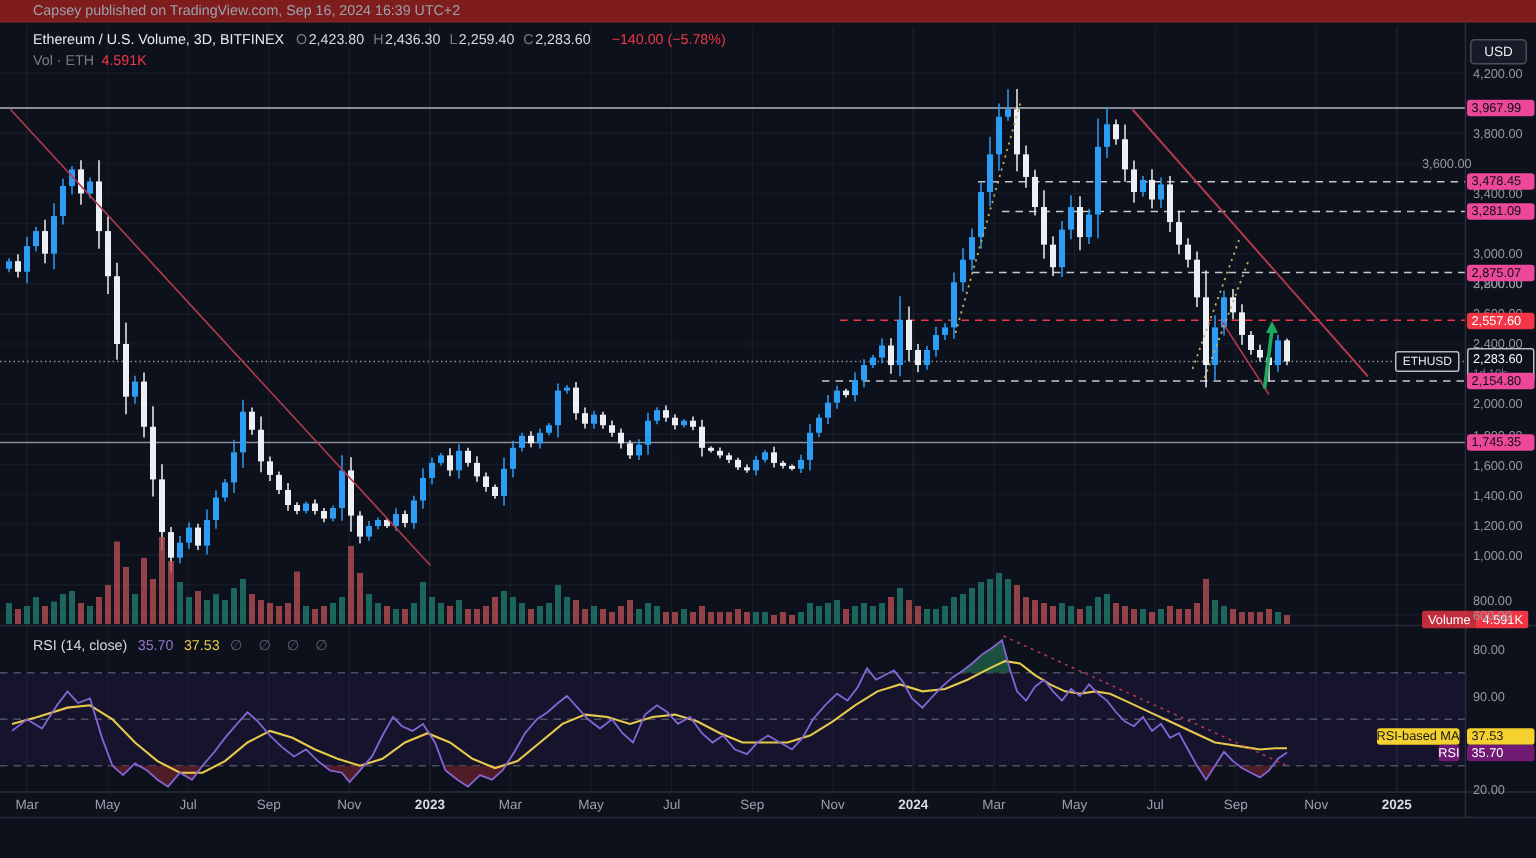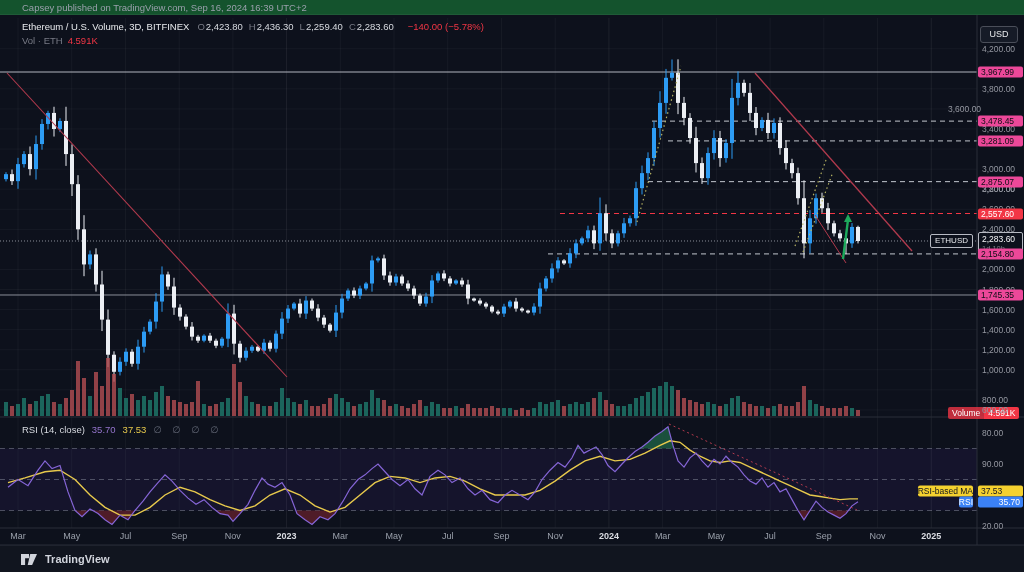--- a/index.html
+++ b/index.html
@@ -1,18 +1,18 @@
 <!DOCTYPE html>
 <html><head>
 <meta charset="utf-8">
 <style>
   html,body{margin:0;padding:0;background:#0d111c;}
   *{box-sizing:border-box;font-family:"Liberation Sans",sans-serif;}
   #screen{position:relative;width:1024px;height:572px;background:#0d111c;overflow:hidden;}
-  #attribution-bar{position:absolute;left:0;top:0;width:1024px;height:15px;background:#14532d;
+  #attribution-bar{position:absolute;left:0;top:0;width:1024px;height:15px;background:#7f1d1d;
     border-bottom:1px solid rgba(255,255,255,0.05);color:#9aa0ac;font-size:9.5px;line-height:15px;padding-left:22px;}
   #chart-svg{position:absolute;left:0;top:0;pointer-events:none;}
   #legend{position:absolute;left:22px;top:21px;font-size:9.5px;color:#d7dae0;display:flex;gap:8px;align-items:baseline;}
   #legend .sym{color:#e8eaed;}
   #legend .k{color:#787b86;margin-right:1px;}
   #legend .chg{color:#f23645;}
   #legend-row2{position:absolute;left:22px;top:35px;font-size:9.5px;color:#787b86;}
   #legend-row2 .vol-val{color:#f23645;margin-left:5px;}
   #usd-button{position:absolute;left:980px;top:26px;width:38px;height:17px;border:1px solid #4a4e59;border-radius:3px;
     color:#e8eaed;font-size:9px;text-align:center;line-height:15px;background:#161b27;}
@@ -30,21 +30,21 @@
   #volume-badge{position:absolute;left:948px;top:407px;display:flex;font-size:8.5px;line-height:12px;border-radius:2px;overflow:hidden;}
   #volume-badge .lab{background:rgba(242,54,69,0.78);color:#fff;padding:0 4px;}
   #volume-badge .val{background:#f23645;color:#fff;padding:0 4px;}
   #rsi-legend{position:absolute;left:22px;top:424px;font-size:9.5px;color:#d7dae0;display:flex;gap:7px;align-items:flex-end;}
   #rsi-legend .rsi-v{color:#9575cd;}
   #rsi-legend .ma-v{color:#e7c94c;}
   #rsi-legend .empties{color:#5d6270;letter-spacing:4px;}
   .pill-label{position:absolute;right:51px;transform:translateY(-50%);font-size:8.5px;line-height:11px;padding:0 0;border-radius:2px;white-space:nowrap;}
   .pill-value{position:absolute;left:978px;width:45px;transform:translateY(-50%);font-size:8.5px;line-height:11px;padding:0 3px;border-radius:2px;}
   .yellow-pill{background:#f5d12f;color:#14171f;}
-  .purple-pill{background:#3b82f6;color:#fff;text-align:right;}
+  .purple-pill{background:#701a75;color:#fff;}
   #time-axis{position:absolute;left:0;top:528px;width:977px;height:17px;}
   .time-label{position:absolute;top:3px;transform:translateX(-50%);font-size:9px;color:#9aa0ab;}
   .time-label.bold{color:#dadce2;font-weight:700;}
   #footer-bar{position:absolute;left:0;top:545px;width:1024px;height:27px;background:#11151f;border-top:1px solid #1f232e;
     display:flex;align-items:center;padding-left:20px;gap:7px;}
   #footer-brand{color:#d1d4dc;font-size:11px;font-weight:700;}
   #price-axis-hit{position:absolute;left:977px;top:15px;width:47px;height:530px;}
   #main-chart-hit{position:absolute;left:0;top:15px;width:977px;height:513px;}
 </style>
 </head>
@@ -609,27 +609,20 @@
       <div class="time-label" style="left: 555.2px;">Nov</div>
       <div class="time-label bold" style="left: 608.92px;">2024</div>
       <div class="time-label" style="left: 662.64px;">Mar</div>
       <div class="time-label" style="left: 716.36px;">May</div>
       <div class="time-label" style="left: 770.08px;">Jul</div>
       <div class="time-label" style="left: 823.8px;">Sep</div>
       <div class="time-label" style="left: 877.52px;">Nov</div>
       <div class="time-label bold" style="left: 931.24px;">2025</div>
     </div>
 
-  <div id="footer-bar">
-    <svg width="18" height="13" viewBox="0 0 18 13">
-      <path d="M1 1 h8 v4.2 h-3.9 v6.8 h-4.1 z" fill="#d1d4dc"></path>
-      <path d="M10.2 1 h6.8 l-4.9 11 h-4.4 z" fill="#d1d4dc"></path>
-    </svg>
-    <span id="footer-brand">TradingView</span>
-  </div>
 <div class="tick-label" style="position: absolute; left: 982px; top: 48.7224px;">4,200.00</div>
     <div class="tick-label" style="position: absolute; left: 982px; top: 88.8544px;">3,800.00</div>
     <div class="tick-label" style="position: absolute; left: 948px; top: 108.92px;">3,600.00</div>
     <div class="tick-label" style="position: absolute; left: 982px; top: 128.986px;">3,400.00</div>
     <div class="tick-label" style="position: absolute; left: 982px; top: 149.052px; margin-top: 40px;">3,200.00</div>
     <div class="tick-label" style="position: absolute; left: 982px; top: 169.118px;">3,000.00</div>
     <div class="tick-label" style="position: absolute; left: 982px; top: 189.184px;">2,800.00</div>
     <div class="tick-label" style="position: absolute; left: 982px; top: 209.25px;">2,600.00</div>
     <div class="tick-label" style="position: absolute; left: 982px; top: 229.316px;">2,400.00</div>
     <div class="tick-label" style="position: absolute; left: 982px; top: 269.448px;">2,000.00</div>

